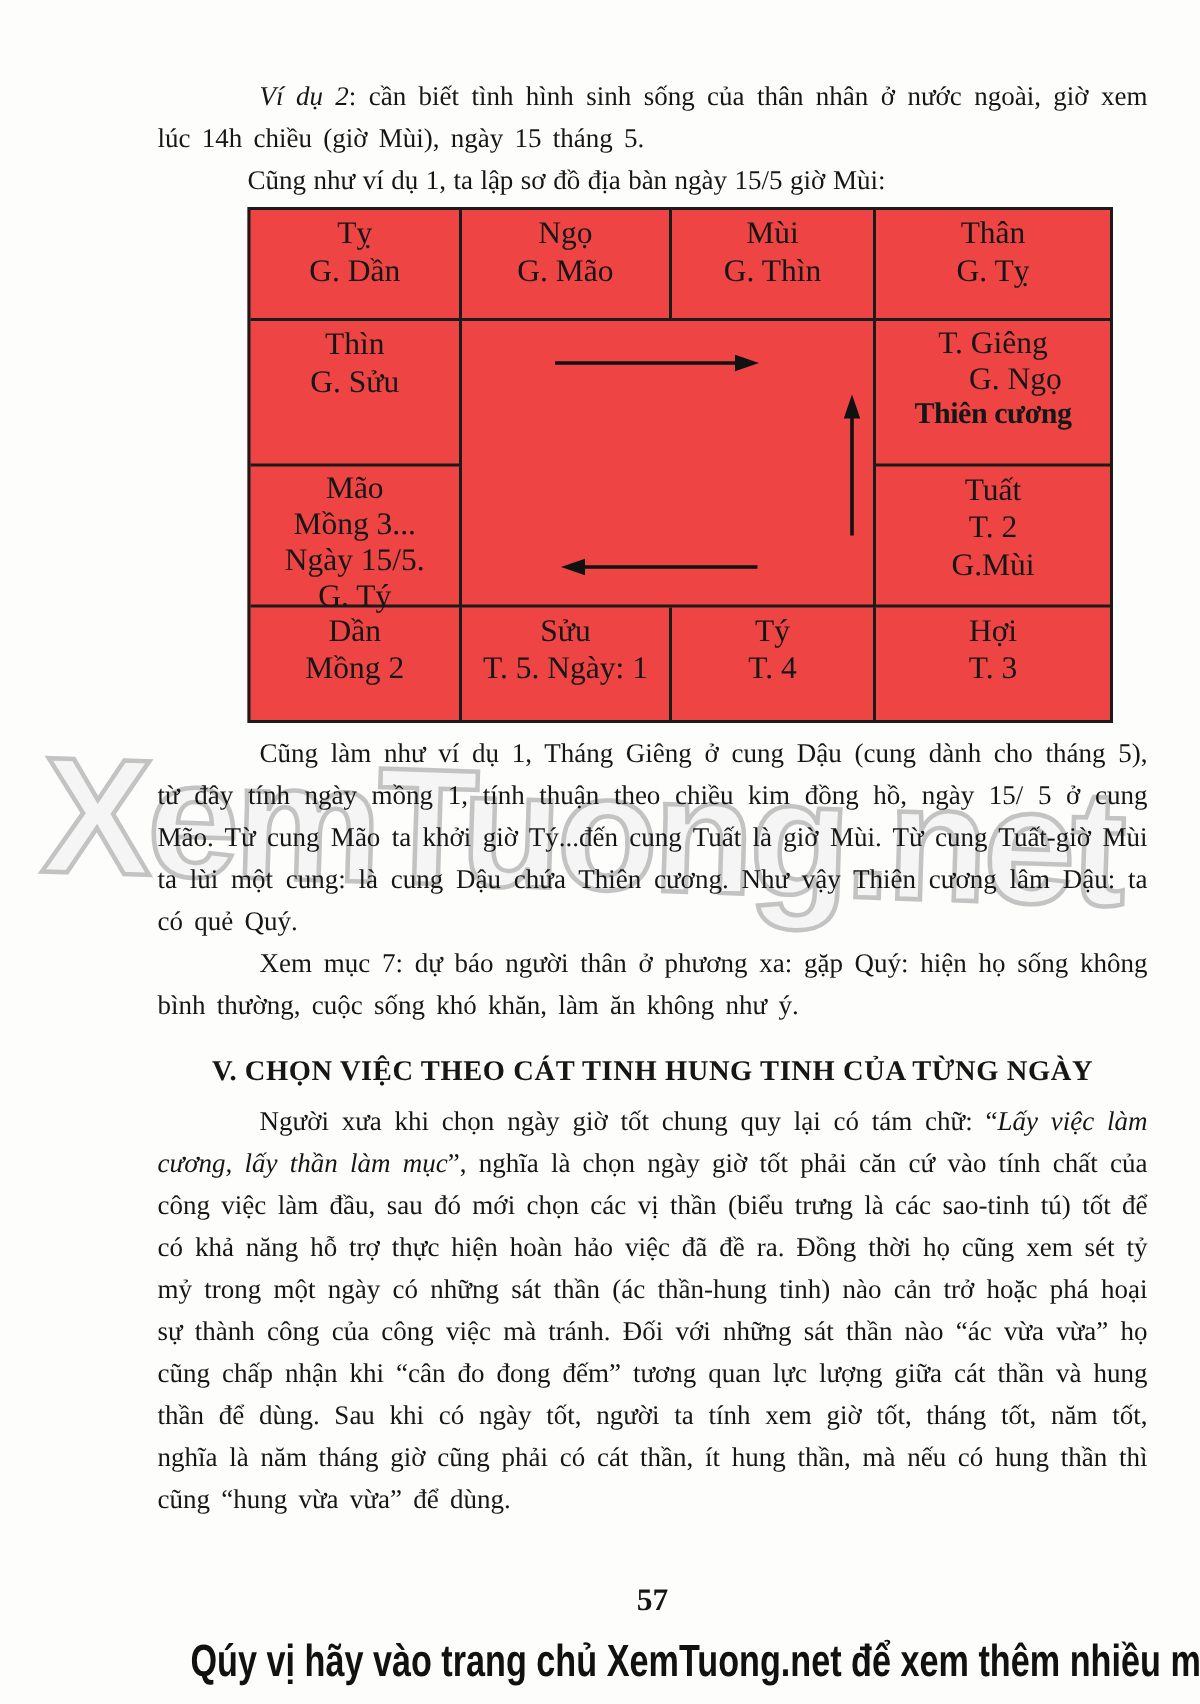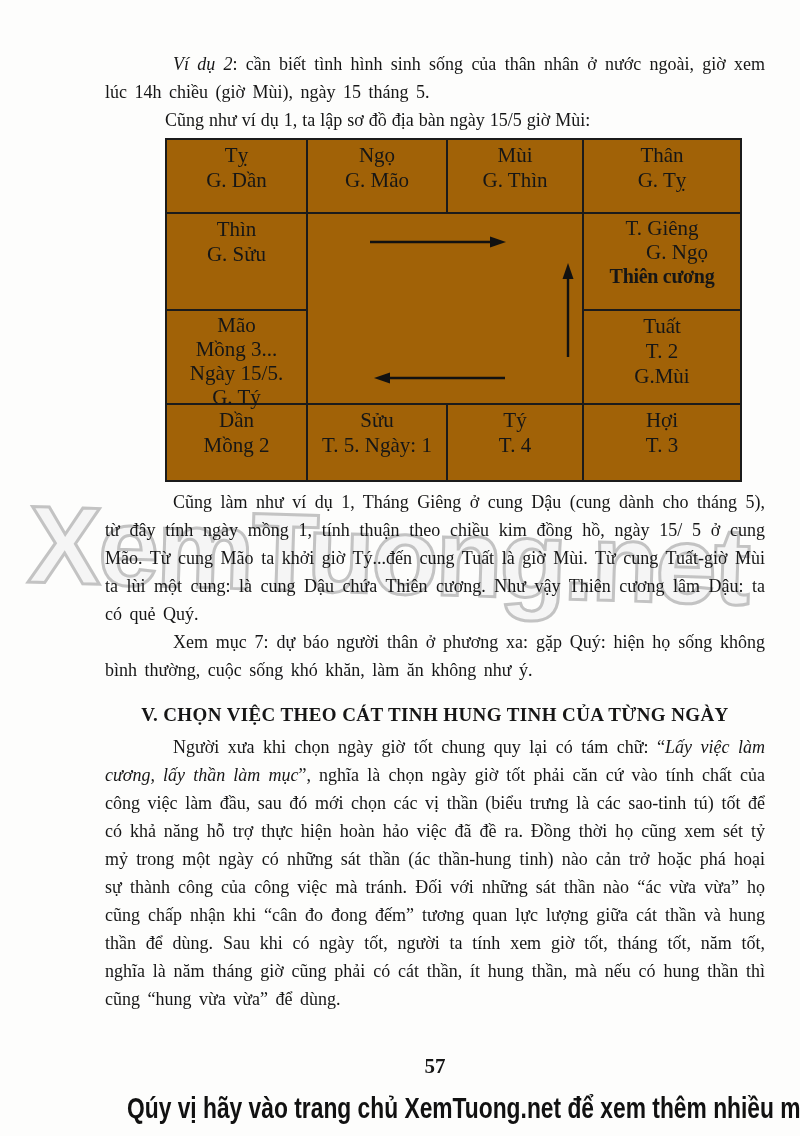--- a/index.html
+++ b/index.html
@@ -31,21 +31,21 @@
     text-align:center;
     letter-spacing:0.4px;
     white-space:nowrap;
   }
   
   .diagram{
     display:grid;
     grid-template-columns:141px 140px 136px 156px;
     grid-template-rows:74px 97px 94px 75px;
     border:2px solid #1b1b1b;
-    background:#a16207;
+    background:#ef4444;
   }
   .dcell{
     border-right:2px solid #1b1b1b;
     border-bottom:2px solid #1b1b1b;
     text-align:center;
     padding-top:3px;
     font-size:21px;line-height:25px;
     box-sizing:border-box;
   }
   .dcell.c4{border-right:none;}

